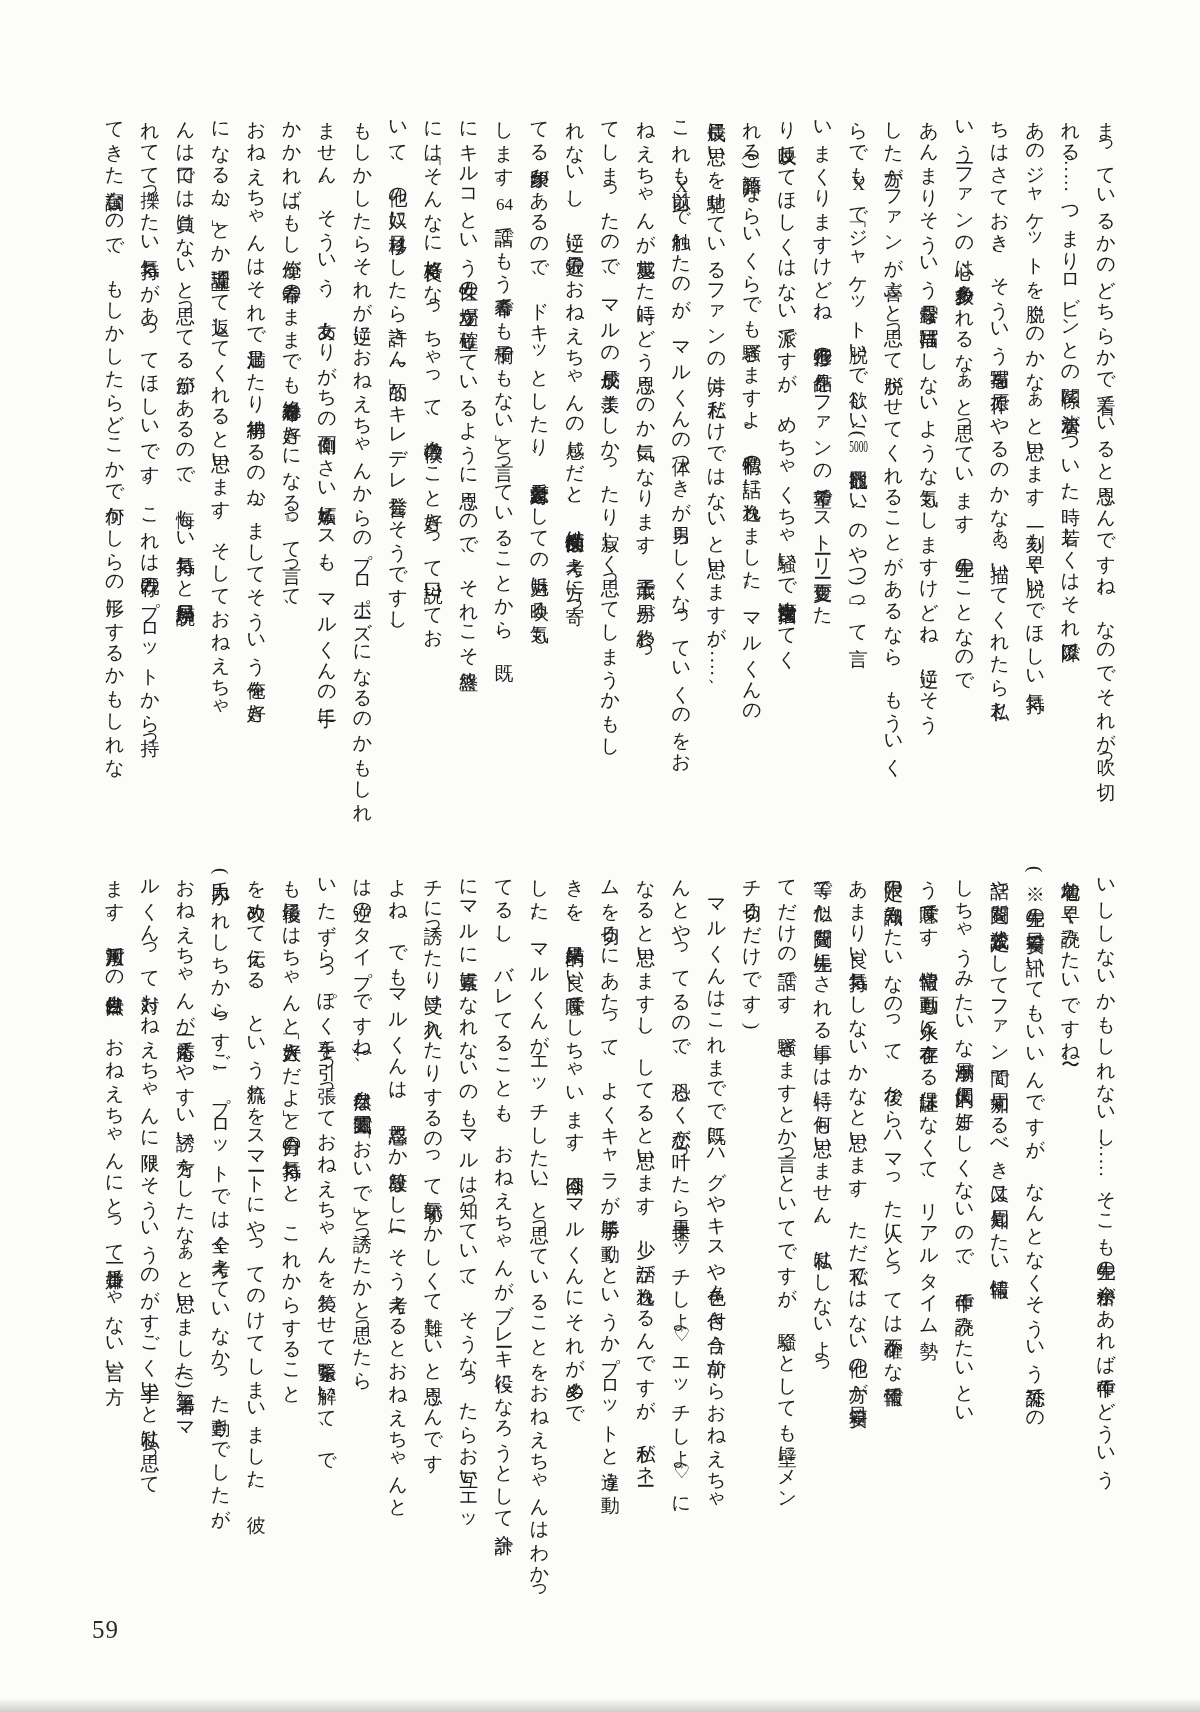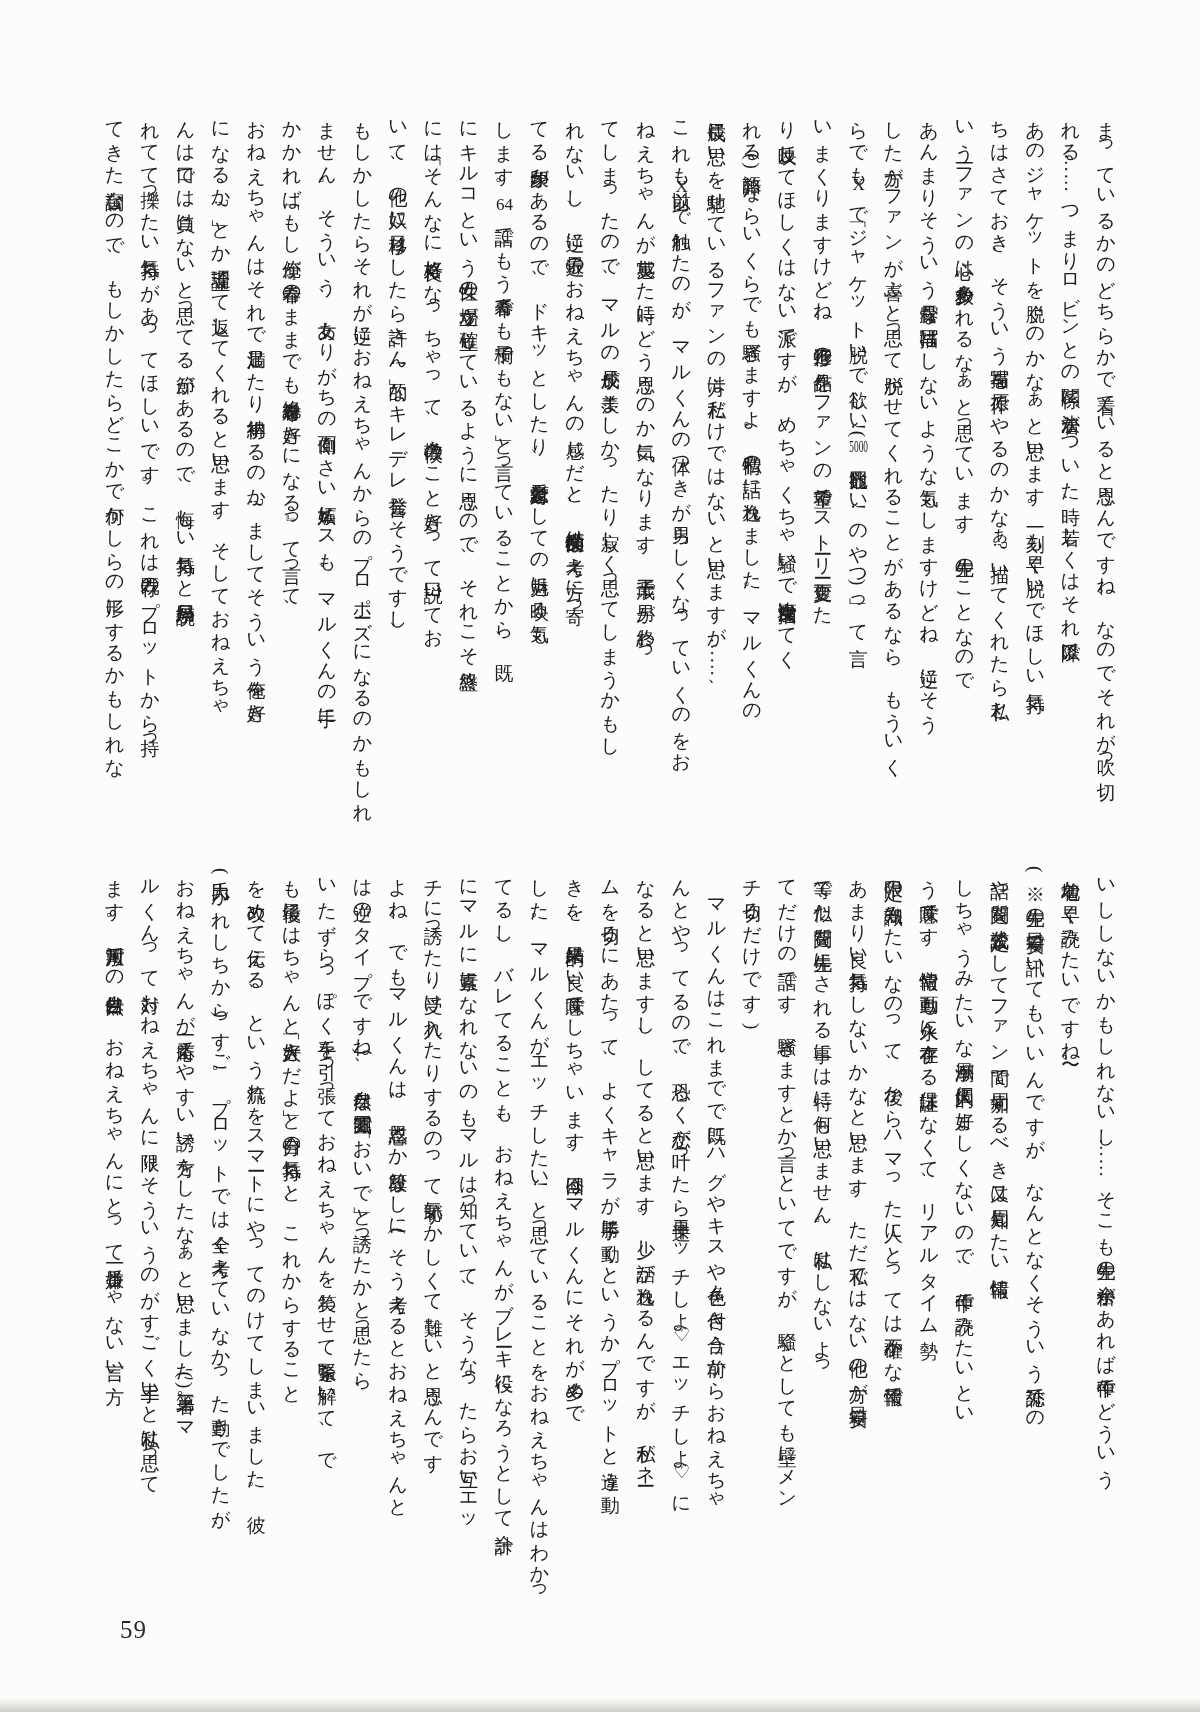--- a/index.html
+++ b/index.html
@@ -41,21 +41,21 @@
     right: 76px;
     height: 690px;
   }
   
   .tcy {
     text-combine-upright: all;
     font-size: 17px;
   }
   .page-number {
     position: absolute;
-    left: 120px;
+    left: 92px;
     top: 1616px;
     font-family: "Liberation Serif", "DejaVu Serif", serif;
     font-size: 25px;
     color: #2a2a2a;
     letter-spacing: 1px;
   }
   
   .scan-edge {
     position: absolute;
     left: 0;

